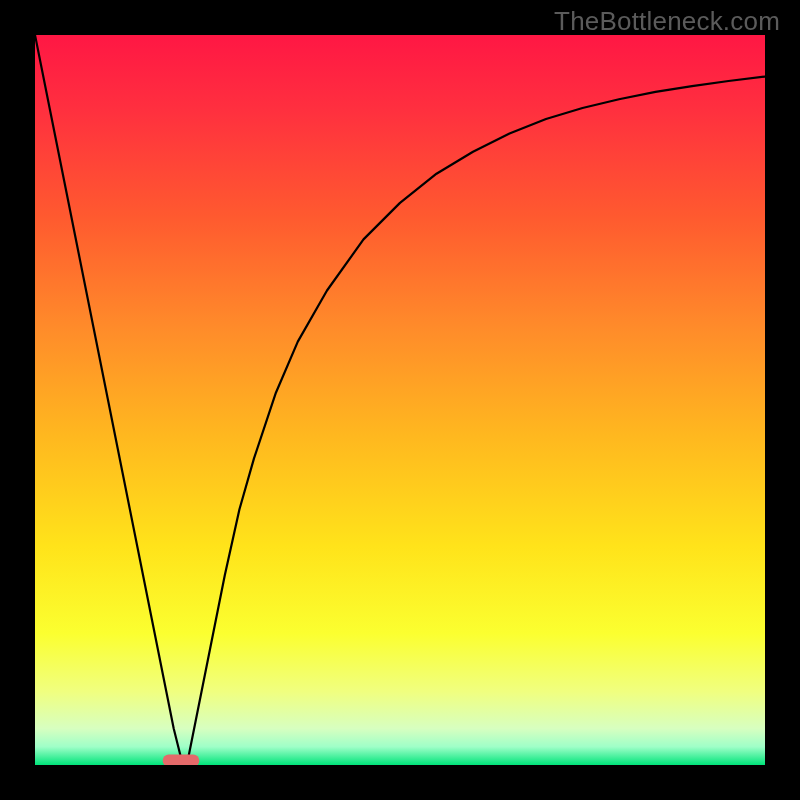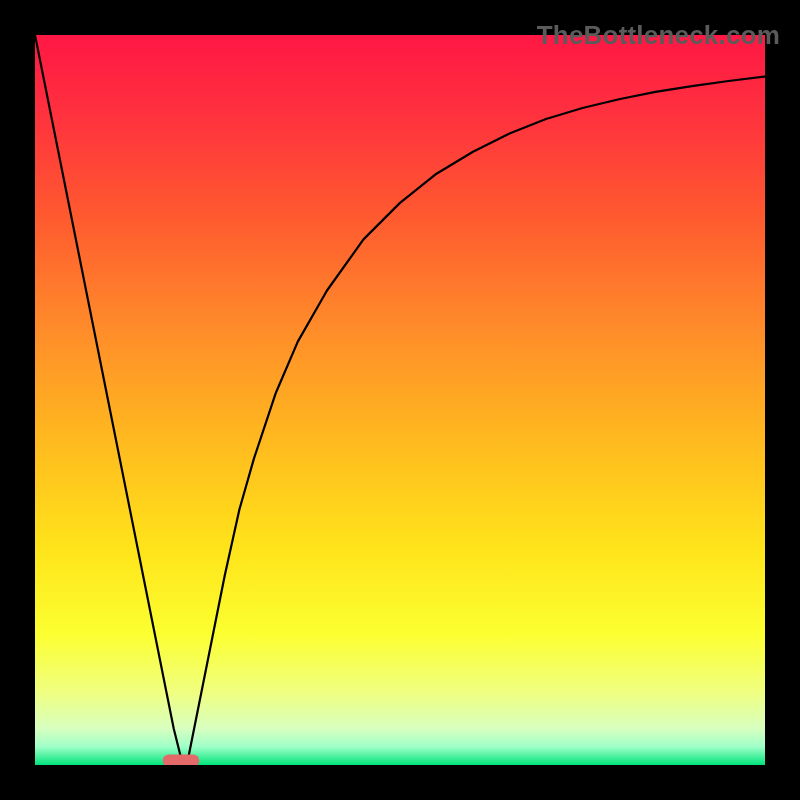--- a/index.html
+++ b/index.html
@@ -20,25 +20,25 @@
   .plot-area {
     position: absolute;
     left: 35px;
     top: 35px;
     width: 730px;
     height: 730px;
     overflow: hidden;
   }
   .watermark {
     position: absolute;
-    top: 20px;
+    top: 6px;
     right: 20px;
     color: #5b5b5b;
     font-size: 26px;
-    font-weight: 700;
+    font-weight: 400;
     font-family: Arial, Helvetica, sans-serif;
     letter-spacing: 0.2px;
   }
 </style>
 </head>
 <body>
 
 <div class="frame">
   <div class="plot-area">
     <svg id="chart-svg" width="730" height="730" viewBox="0 0 730 730" preserveAspectRatio="none">

